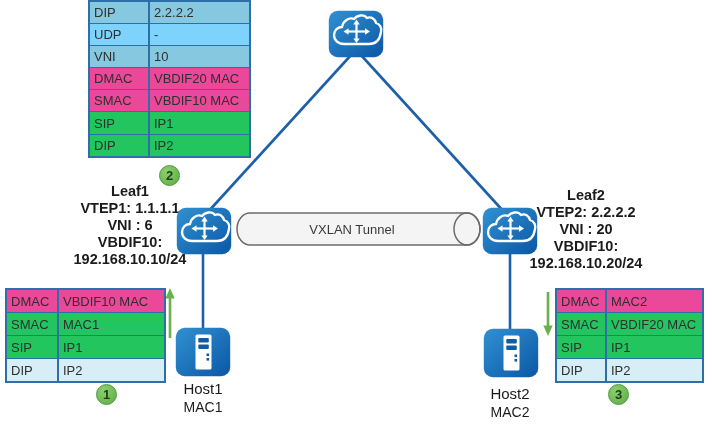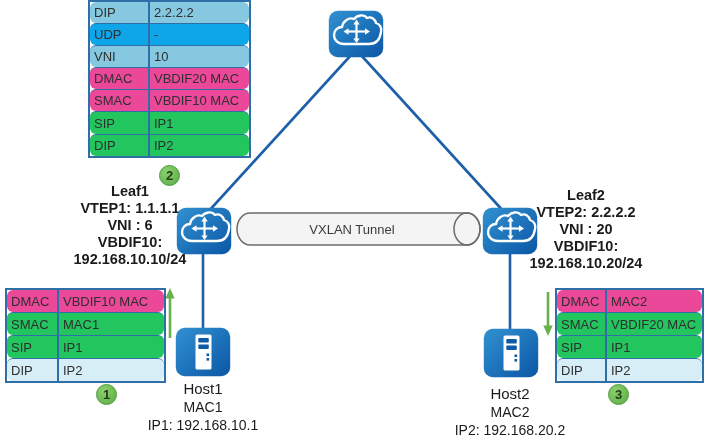--- a/index.html
+++ b/index.html
@@ -2,26 +2,26 @@
 <html><head>
 <meta charset="utf-8">
 <style>
   html,body{margin:0;padding:0;background:#fff;}
   #canvas{
     position:relative;width:712px;height:445px;background:#ffffff;
     font-family:"Liberation Sans", sans-serif;overflow:hidden;
   }
   
   .ptable{position:absolute;border:2px solid #2f6fa7;background:#fff;box-sizing:border-box;}
-  .prow{display:grid;border-top:1.5px solid #2f6fa7;border-radius:6px;}
+  .prow{display:grid;border-top:1.5px solid #2f6fa7;}
   .prow:first-child{border-top:none;}
   .pcell{display:flex;align-items:center;font-size:13px;color:#2f2f2f;
          padding:0 4px;box-sizing:border-box;white-space:nowrap;overflow:hidden;}
   .pcell.label{border-right:2px solid #2f6fa7;}
-  .row-a{background:#86c8e0;} .row-b{background:#0ea5e9;}
+  .row-a{background:#86c8e0;} .row-b{background:#7dd3fc;}
   .row-c{background:#ec4899;} .row-d{background:#22c55e;} .row-e{background:#d8eef7;}
   #tbl-encap .prow{height:21.1px;grid-template-columns:60px 1fr;}
   #tbl-h1 .prow{height:22px;grid-template-columns:52px 1fr;}
   #tbl-h2 .prow{height:22px;grid-template-columns:50px 1fr;}
   #tbl-encap{left:88px;top:0;width:163px;}
   #tbl-h1{left:5px;top:288px;width:161px;}
   #tbl-h2{left:555px;top:288px;width:149px;}
   
   .badge{
     position:absolute;width:21px;height:21px;border-radius:50%;
@@ -137,26 +137,24 @@
   <div class="label-block" id="lbl-leaf2">
     <div>Leaf2</div>
     <div>VTEP2: 2.2.2.2</div>
     <div>VNI : 20</div>
     <div>VBDIF10:</div>
     <div>192.168.10.20/24</div>
   </div>
   <div class="label-block" id="lbl-host1">
     <div class="host-name">Host1</div>
     <div>MAC1</div>
-    <div>IP1: 192.168.10.1</div>
   </div>
   <div class="label-block" id="lbl-host2">
     <div class="host-name">Host2</div>
     <div>MAC2</div>
-    <div>IP2: 192.168.20.2</div>
   </div>
 
   <div class="ptable above" id="tbl-encap">
     <div class="prow row-a">
       <div class="pcell label">DIP</div>
       <div class="pcell">2.2.2.2</div>
     </div>
     <div class="prow row-b">
       <div class="pcell label">UDP</div>
       <div class="pcell">-</div>

